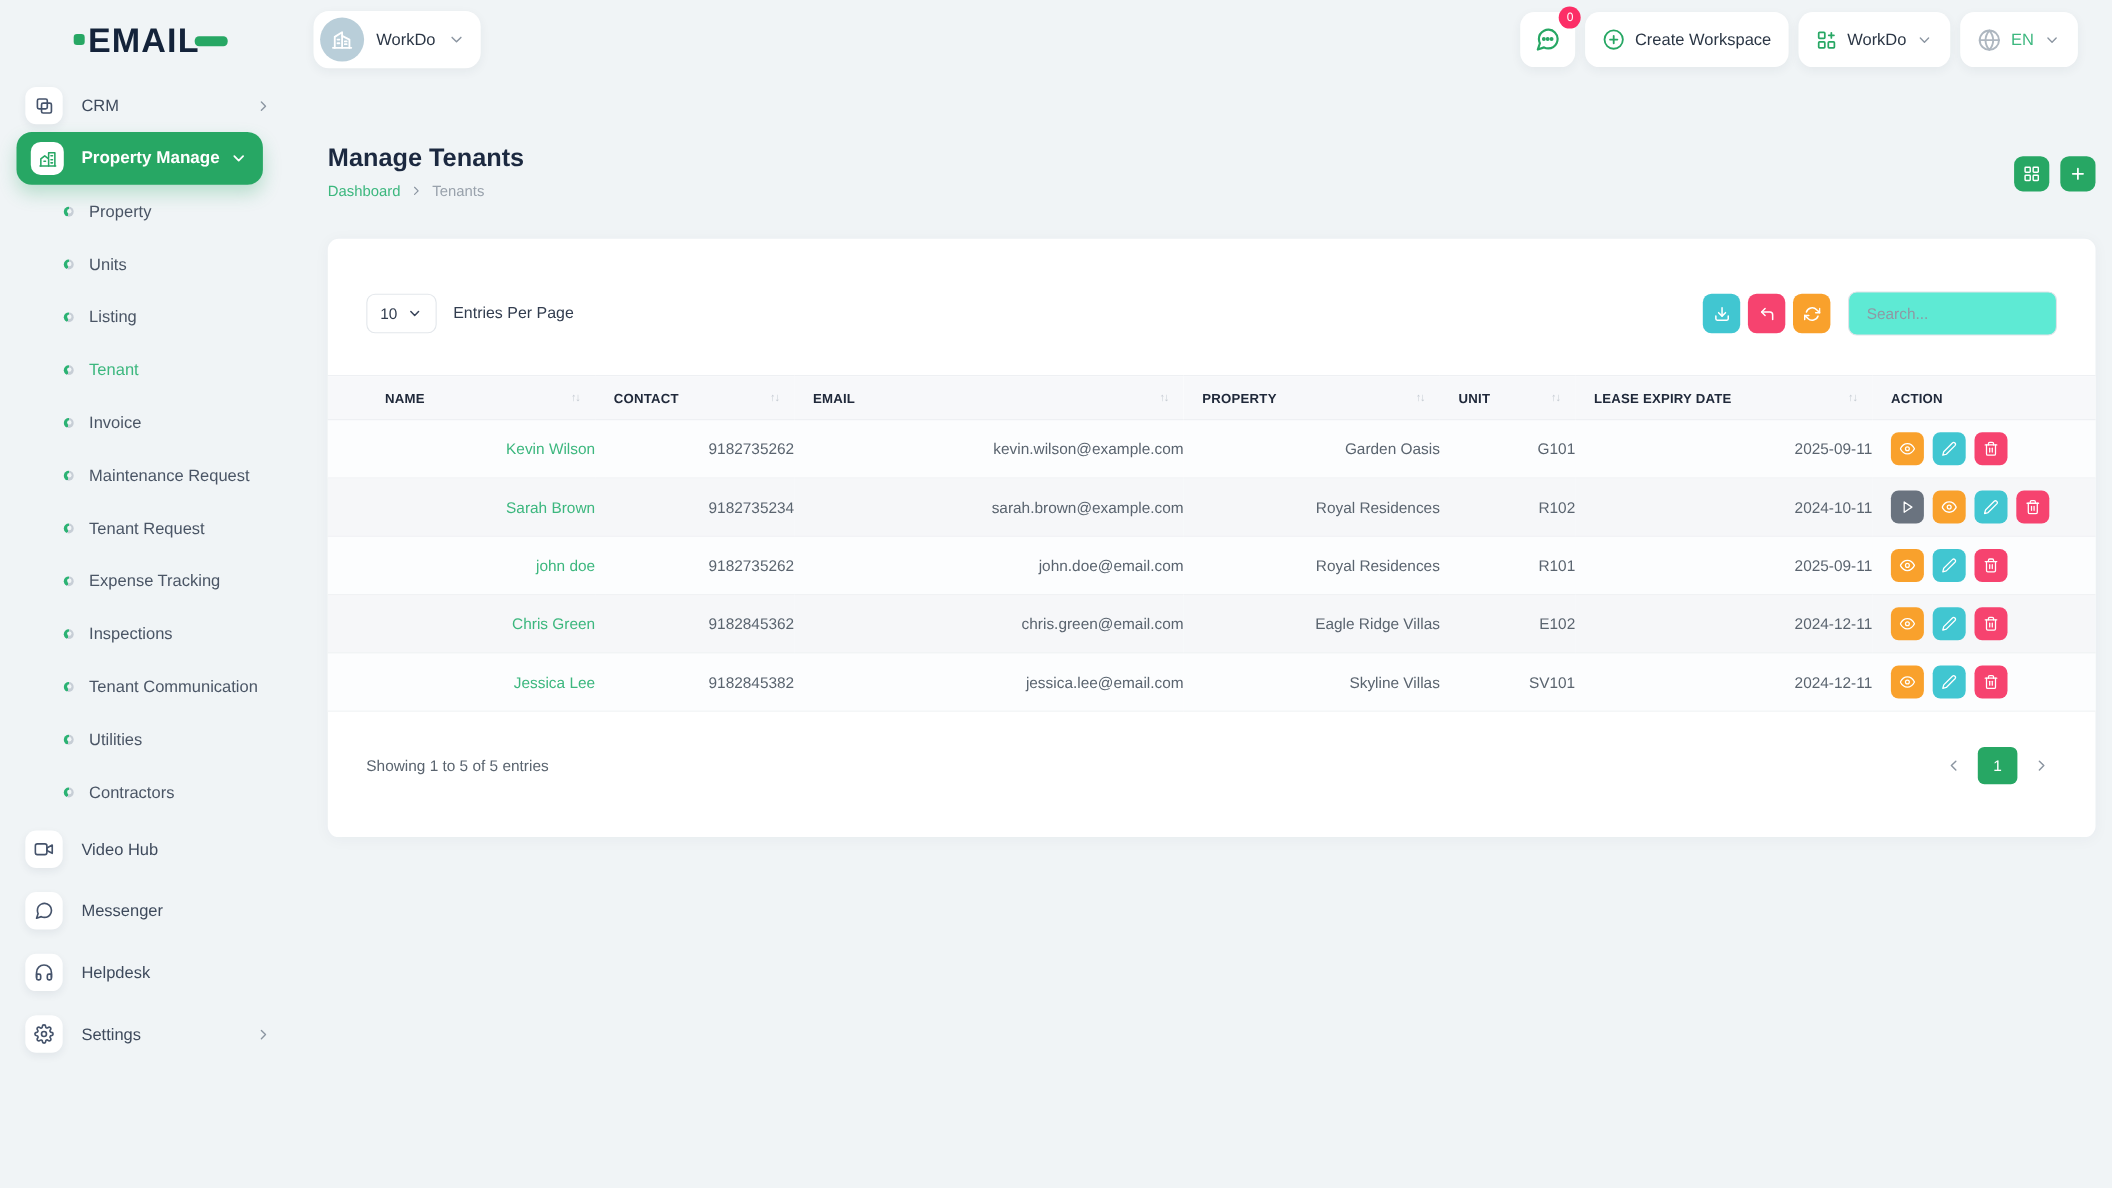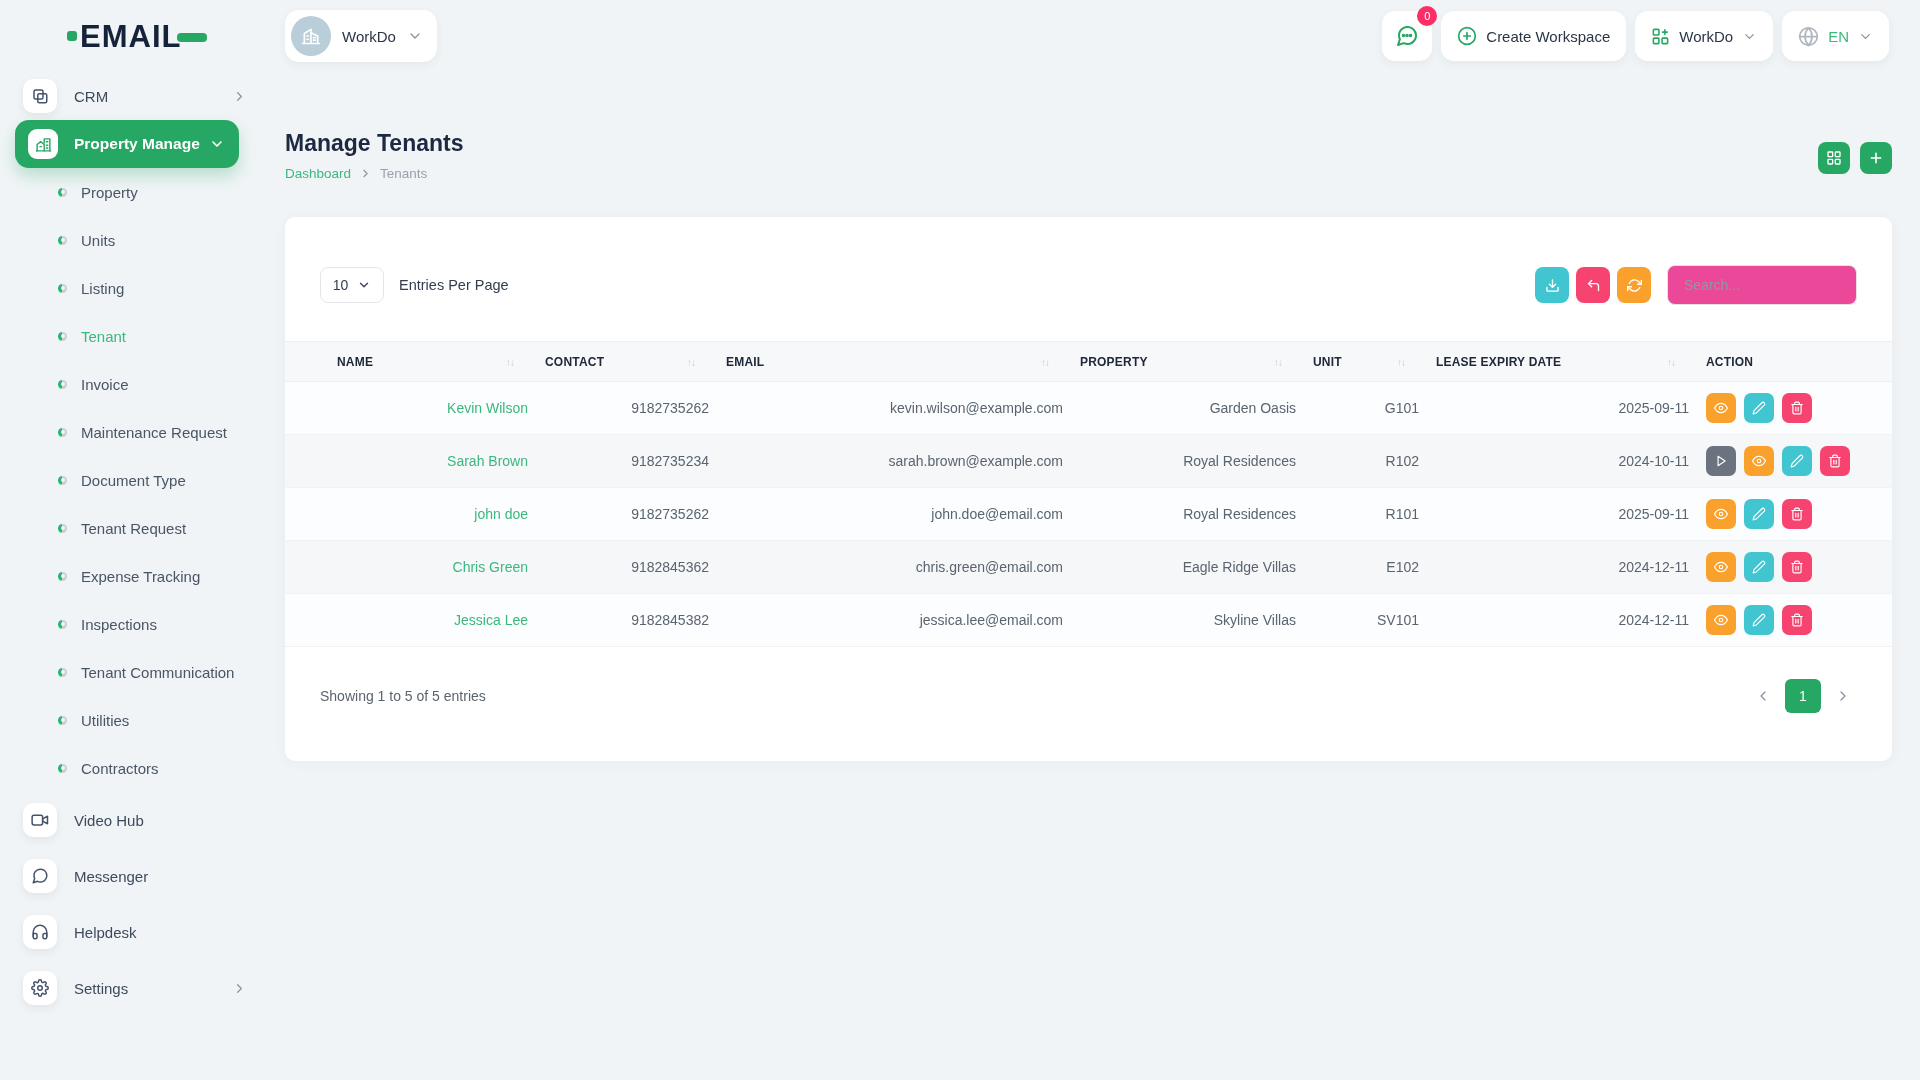--- a/index.html
+++ b/index.html
@@ -23,21 +23,21 @@
   .ws-avatar{width:40px;height:40px;border-radius:50%;background:#b9ced9;display:flex;align-items:center;justify-content:center;color:#fff;}
   .ws-name{font-size:15px;color:#2b3645;font-weight:400;}
   .chev{color:#8b95a1;}
   .topbar-right{margin-left:auto;display:flex;align-items:center;gap:9px;}
   .icon-btn-white{position:relative;width:50px;height:50px;border:none;border-radius:13px;background:#fff;box-shadow:0 3px 10px rgba(30,45,70,.06);display:flex;align-items:center;justify-content:center;color:var(--green);}
   .badge{position:absolute;top:-5px;right:-5px;min-width:20px;height:20px;border-radius:10px;background:#fc2e66;color:#fff;font-size:11px;display:flex;align-items:center;justify-content:center;padding:0 5px;}
   .pill{display:flex;align-items:center;gap:9px;background:#fff;border:none;border-radius:13px;box-shadow:0 3px 10px rgba(30,45,70,.06);height:50px;padding:0 16px;font-size:15px;color:#2b3645;font-family:inherit;}
   .pill .lang-code{color:var(--green-link);}
 
   
-  .shell{display:flex;}
+  .shell{display:flex;gap:13px;}
   .sidebar{width:285px;flex:0 0 285px;padding:0 20px 0 15px;}
   .side-item{display:flex;align-items:center;height:48px;}
   .side-item.tall{height:56px;align-items:center;}
   .icon-box{width:34px;height:34px;margin-left:8px;border-radius:10px;background:#fff;box-shadow:0 3px 8px rgba(30,45,70,.07);display:flex;align-items:center;justify-content:center;color:#45536b;flex:0 0 34px;}
   .side-label{margin-left:17px;font-size:15px;color:#3e4a5c;}
   .side-item .chev{margin-left:auto;margin-right:18px;}
   .group-pill{display:flex;align-items:center;width:224px;height:48px;border-radius:14px;background:var(--green);box-shadow:0 8px 16px rgba(39,167,100,.28);padding-left:13px;}
   .group-pill .g-icon{width:30px;height:30px;border-radius:9px;background:#fff;display:flex;align-items:center;justify-content:center;color:var(--green);flex:0 0 30px;}
   .group-pill .g-label{margin-left:16px;font-size:15.5px;font-weight:700;color:#fff;}
   .group-pill .chev{color:#fff;margin-left:auto;margin-right:14px;}
@@ -59,21 +59,21 @@
 
   .card{margin-top:36px;background:#fff;border-radius:10px;box-shadow:0 2px 14px rgba(30,45,70,.04);padding:48px 0;}
   .controls{display:flex;align-items:center;padding:0 35px;margin-bottom:36px;}
   .select-box{display:flex;align-items:center;justify-content:center;gap:9px;width:64px;height:36px;border:1px solid #e3e7eb;border-radius:8px;background:#fff;font-size:14px;color:#323d4f;}
   .entries-label{margin-left:15px;font-size:14.5px;color:#323d4f;}
   .toolbar{margin-left:auto;display:flex;gap:7px;}
   .tool-btn{width:34px;height:36px;border:none;border-radius:8px;color:#fff;display:flex;align-items:center;justify-content:center;}
   .tb-download{background:var(--cyan);}
   .tb-undo{background:var(--pink);}
   .tb-refresh{background:var(--orange);}
-  .search-input{margin-left:16px;width:190px;height:40px;border:1px solid #dfe3e8;border-radius:8px;padding:0 16px;font-size:14px;color:#323d4f;font-family:inherit;background:#ec4899;}
+  .search-input{margin-left:16px;width:190px;height:40px;border:1px solid #dfe3e8;border-radius:8px;padding:0 16px;font-size:14px;color:#323d4f;font-family:inherit;background:#5eead4;}
   .search-input::placeholder{color:#8f98a3;}
 
   table{width:100%;border-collapse:collapse;table-layout:fixed;}
   thead th{height:40px;background:#f7f8fa;border-top:1px solid #edeff2;border-bottom:1px solid #edeff2;font-size:12px;font-weight:700;color:#20293a;text-align:left;padding-left:17px;position:relative;letter-spacing:.2px;}
   thead th:first-child{padding-left:52px;}
   .sort{position:absolute;right:14px;top:50%;transform:translateY(-50%);font-size:10px;color:#c6ccd3;letter-spacing:-1px;font-weight:400;}
   tbody td{height:53px;border-bottom:1px solid #f0f2f4;font-size:14px;color:#5a646f;padding-left:17px;text-align:right;}
   tbody td:first-child{padding-left:52px;}
   tbody tr:nth-child(odd){background:#fcfdfe;}
   tbody tr:nth-child(even){background:#f6f7f9;}
@@ -218,24 +218,20 @@
         <div class="sub-item" data-interactable="true">
           <span class="bullet" data-interactable="false"></span>
           <span class="sub-label" data-interactable="false">Invoice</span>
         </div>
         <div class="sub-item" data-interactable="true">
           <span class="bullet" data-interactable="false"></span>
           <span class="sub-label" data-interactable="false">Maintenance Request</span>
         </div>
         <div class="sub-item" data-interactable="true">
           <span class="bullet" data-interactable="false"></span>
-          <span class="sub-label" data-interactable="false">Document Type</span>
-        </div>
-        <div class="sub-item" data-interactable="true">
-          <span class="bullet" data-interactable="false"></span>
           <span class="sub-label" data-interactable="false">Tenant Request</span>
         </div>
         <div class="sub-item" data-interactable="true">
           <span class="bullet" data-interactable="false"></span>
           <span class="sub-label" data-interactable="false">Expense Tracking</span>
         </div>
         <div class="sub-item" data-interactable="true">
           <span class="bullet" data-interactable="false"></span>
           <span class="sub-label" data-interactable="false">Inspections</span>
         </div>

